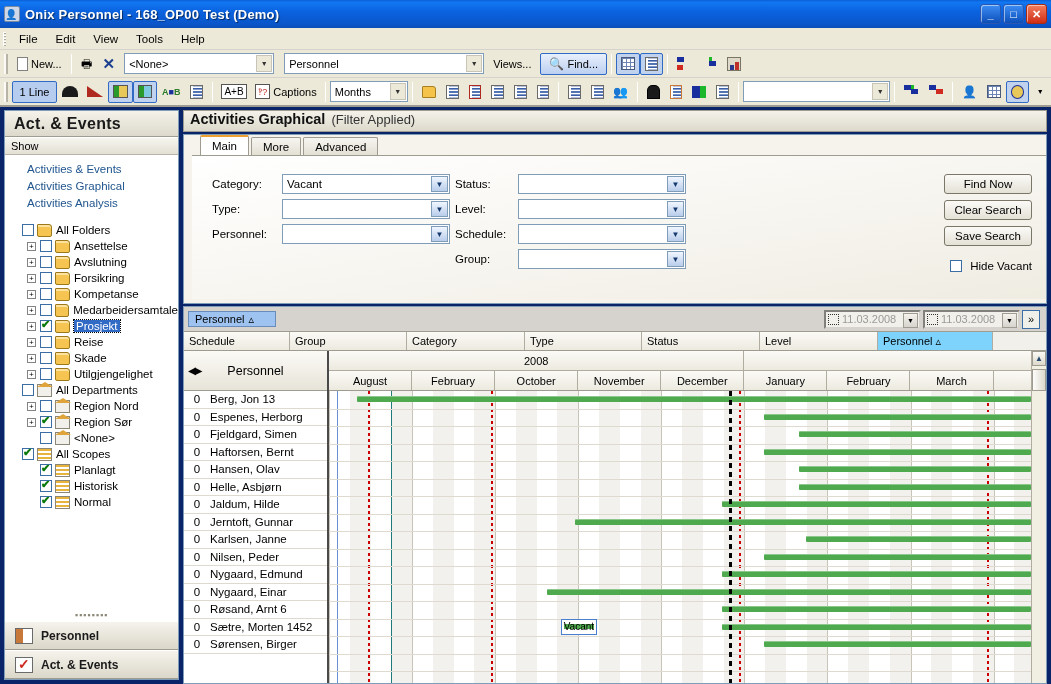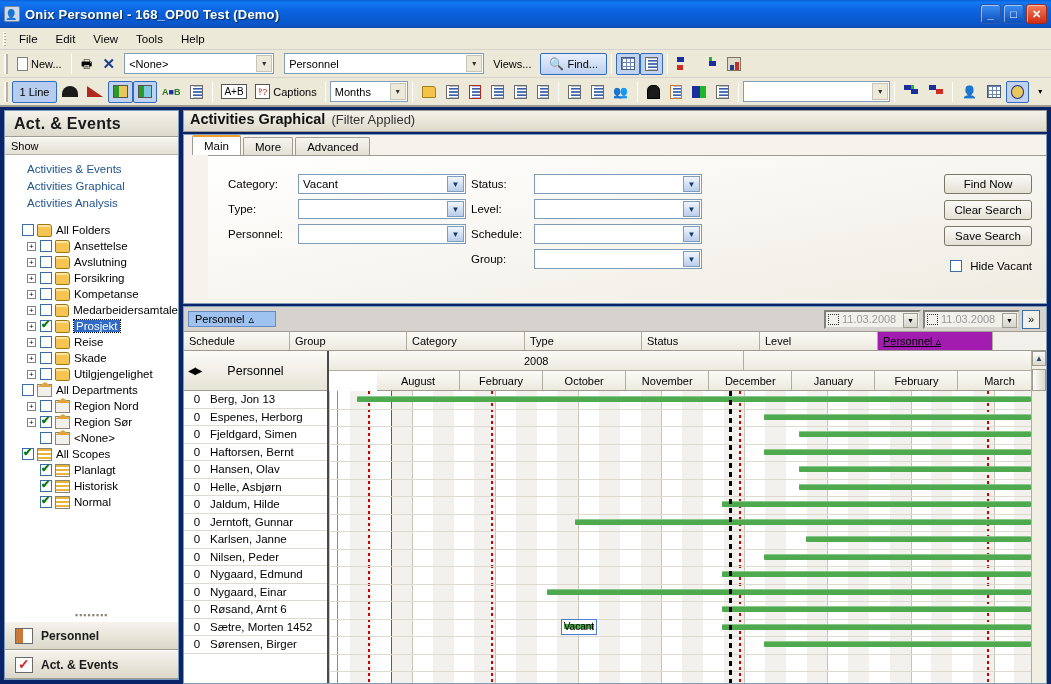--- a/index.html
+++ b/index.html
@@ -153,35 +153,34 @@
   .main { position: absolute; left: 183px; top: 110px; width: 864px; height: 574px; }
   .panel-title {
     height: 22px; background: linear-gradient(to bottom,#f4f2ea,#ddd9cc);
     border: 1px solid #9e9b91; display: flex; align-items: baseline; padding-left: 6px; gap: 6px;
   }
   .panel-title .t1 { font-size: 14.5px; font-weight: bold; color: #111; }
   .panel-title .t2 { font-size: 13px; color: #333; }
 
   .searchbox {
     position: absolute; left: 0; top: 24px; width: 864px; height: 170px;
-    border: 1px solid #7f9db9; background: #f5f3ec;
+    border: 1px solid #7f9db9; background: #f5f3ec; padding-left: 8px;
   }
   .tabs { display: flex; height: 20px; padding-left: 8px; align-items: flex-end; }
   .tab {
     height: 18px; padding: 0 11px; font-size: 11.5px; color: #000;
     background: linear-gradient(to bottom,#f6f5f0,#e3e0d4);
     border: 1px solid #9e9b91; border-bottom: none; margin-right: 2px;
     display: flex; align-items: center; border-radius: 2px 2px 0 0;
   }
   .tab.active { height: 20px; background: #fff; border-top: 2px solid #f0a030; color:#000; }
   .form-area {
     background: #fff; border-top: 1px solid #9e9b91;
     height: 144px; position: relative;
     background: linear-gradient(to bottom right,#ffffff 0%, #f6f4ee 60%, #efece2 100%);
-    margin-left: 24px;
   }
   .frow { position: absolute; display: flex; align-items: center; }
   .flabel { font-size: 11.5px; color: #000; }
   .finput {
     height: 20px; border: 1px solid #7f9db9; background: #fff;
     display: flex; align-items: center; padding-left: 4px; font-size: 11.5px;
     position: relative;
   }
   .finput .dd {
     position: absolute; right: 1px; top: 1px; width: 17px; height: 16px;
@@ -224,21 +223,21 @@
   .chev {
     width: 18px; height: 19px; border: 1px solid #3a6ea5; background: #f0f0ea;
     display: flex; align-items: center; justify-content: center; font-size: 11px;
   }
   .colhdr { display: flex; height: 19px; background: #f2f0ea; border-bottom: 1px solid #9e9b91; }
   .colhdr .ch {
     border-right: 1px solid #b0aca0; font-size: 11px; color: #000;
     display: flex; align-items: center; padding-left: 5px;
     background: linear-gradient(to bottom,#fbfaf6,#eceadf);
   }
-  .colhdr .ch.sorted { background: #a21caf; text-decoration: underline; }
+  .colhdr .ch.sorted { background: #7dd3fc; }
 
   .gantt-wrap { display: flex; height: 333px; }
   .left-col { width: 145px; flex: 0 0 145px; border-right: 2px solid #4a4a4a; }
   .lc-head {
     height: 40px; background: linear-gradient(to bottom,#fbfaf6,#e7e4d8);
     border-bottom: 1px solid #9e9b91; display: flex; align-items: center;
     justify-content: center; position: relative; font-size: 12.5px; color: #000;
   }
   .lc-head .updown { position: absolute; left: 4px; font-size: 10px; color: #000; letter-spacing:-1px;}
   .prow {
@@ -247,21 +246,21 @@
   }
   .prow .num { width: 26px; text-align: center; color: #000; }
   .prow .nm { color: #000; }
 
   .right-col { flex: 1; position: relative; overflow: hidden; }
   .yearhdr { height: 20px; display: flex; border-bottom: 1px solid #b0aca0;
              background: linear-gradient(to bottom,#fbfaf6,#eceadf); }
   .yearhdr div { display: flex; align-items: center; justify-content: center;
                  border-right: 1px solid #b0aca0; font-size: 11px; }
   .monhdr { height: 20px; display: flex; border-bottom: 1px solid #9e9b91;
-            background: linear-gradient(to bottom,#fbfaf6,#eceadf); margin-left: 48px; }
+            background: linear-gradient(to bottom,#fbfaf6,#eceadf); }
   .monhdr div { display: flex; align-items: center; justify-content: center;
                 border-right: 1px solid #b0aca0; font-size: 11px; color:#000;}
   .plot { position: relative; height: 293px; background: #fff; overflow: hidden; }
   .vline { position: absolute; top: 0; bottom: 0; width: 1px; }
   .band { position: absolute; top: 0; bottom: 0; background: #f0eeea; opacity: .85; }
   .hline { position: absolute; left: 0; right: 0; height: 1px; background: #dedad0; }
   .bar { position: absolute; height: 6px; background: #4fa94f; border-radius: 1px;
          box-shadow: inset 0 1px 0 rgba(255,255,255,.35); }
   .vacant-lbl {
     position: absolute; height: 16px; border: 1px solid #4a7fd0; background: #fff;

